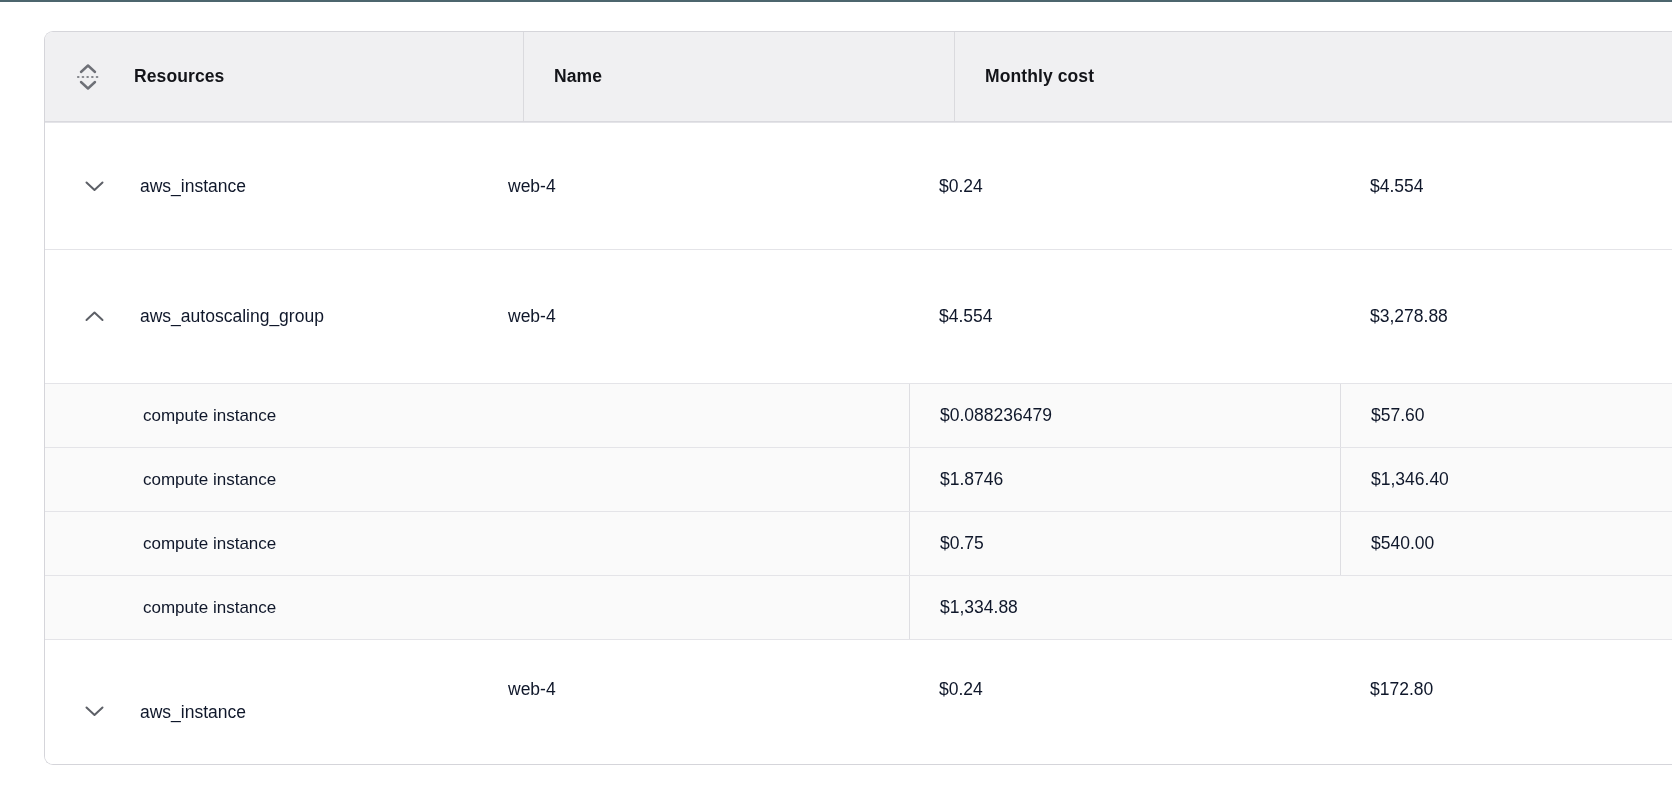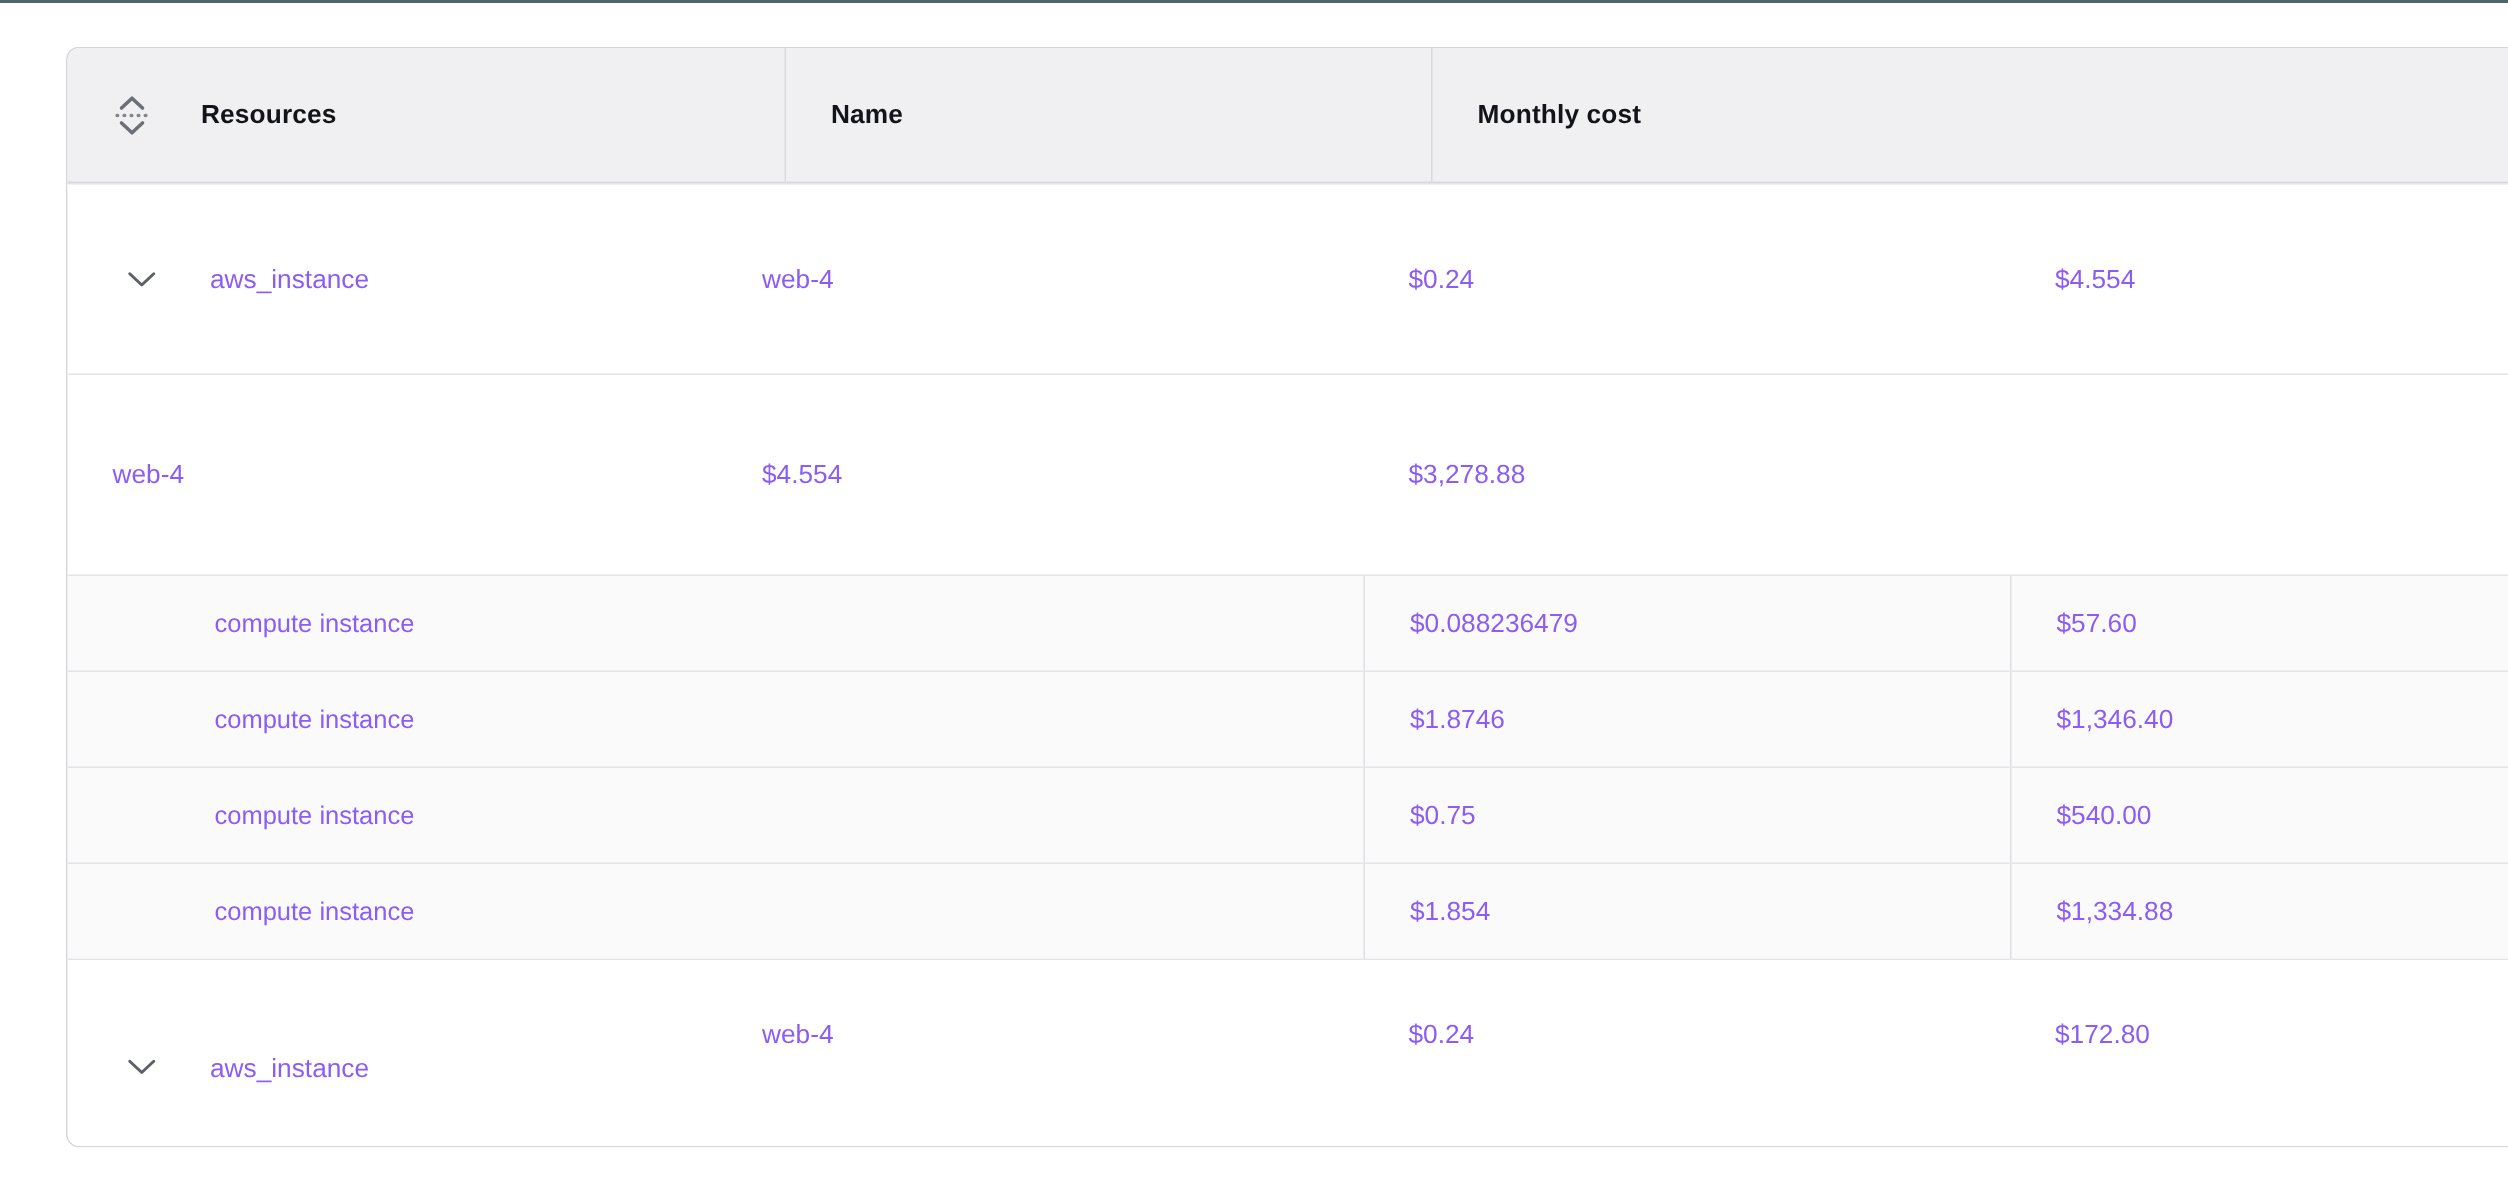--- a/index.html
+++ b/index.html
@@ -24,21 +24,21 @@
   .th-resources { gap:33px; }
 
   .row {
     display:grid; grid-template-columns:433px 431px 431px 1fr;
     background:#ffffff;
   }
   .row-parent { border-top:1px solid #e4e4e8; }
   .row-parent:first-of-type { border-top:none; }
   .cell {
     display:flex; align-items:center; padding-left:30px;
-    font-size:17.5px; color:#8b5cf6;
+    font-size:17.5px; color:#0f172a;
   }
   .cell-resources { padding-left:36px; gap:33px; }
   .chev { display:inline-flex; width:26px; justify-content:center; flex:none; cursor:pointer; }
 
   .row-a    { height:127px; }
   .row-b    { height:134px; }
   .row-last { height:126px; }
 
   .row-sub {
     grid-template-columns:864px 431px 1fr;
@@ -94,20 +94,28 @@
       </div>
     <div class="cell">
         <span>$0.24</span>
       </div>
     <div class="cell">
         <span>$4.554</span>
       </div>
   </div>
 
   <div class="row row-parent row-b">
+    <div class="cell cell-resources">
+      <span class="chev">
+        <svg width="19" height="11" viewBox="0 0 19 11">
+            <path d="M1.5 9 L9.5 1.5 L17.5 9" fill="none" stroke="#5d6067" stroke-width="2" stroke-linecap="round" stroke-linejoin="round"></path>
+          </svg>
+      </span>
+      <span>aws_autoscaling_group</span>
+    </div>
     <div class="cell">
         <span>web-4</span>
       </div>
     <div class="cell">
         <span>$4.554</span>
       </div>
     <div class="cell">
         <span>$3,278.88</span>
       </div>
   </div>
@@ -135,23 +143,20 @@
     <div class="cell cell-cost">
         <span>$0.75</span>
       </div>
     <div class="cell cell-cost">
         <span>$540.00</span>
       </div>
   </div>
   <div class="row row-sub">
     <div class="cell cell-subres">compute instance</div>
     <div class="cell cell-cost">
-        <span>$1.854</span>
-      </div>
-    <div class="cell cell-cost">
         <span>$1,334.88</span>
       </div>
   </div>
 
   <div class="row row-last">
     <div class="cell cell-resources">
       <span class="chev">
         <svg width="19" height="11" viewBox="0 0 19 11">
             <path d="M1.5 1.5 L9.5 9 L17.5 1.5" fill="none" stroke="#5d6067" stroke-width="2" stroke-linecap="round" stroke-linejoin="round"></path>
           </svg>

